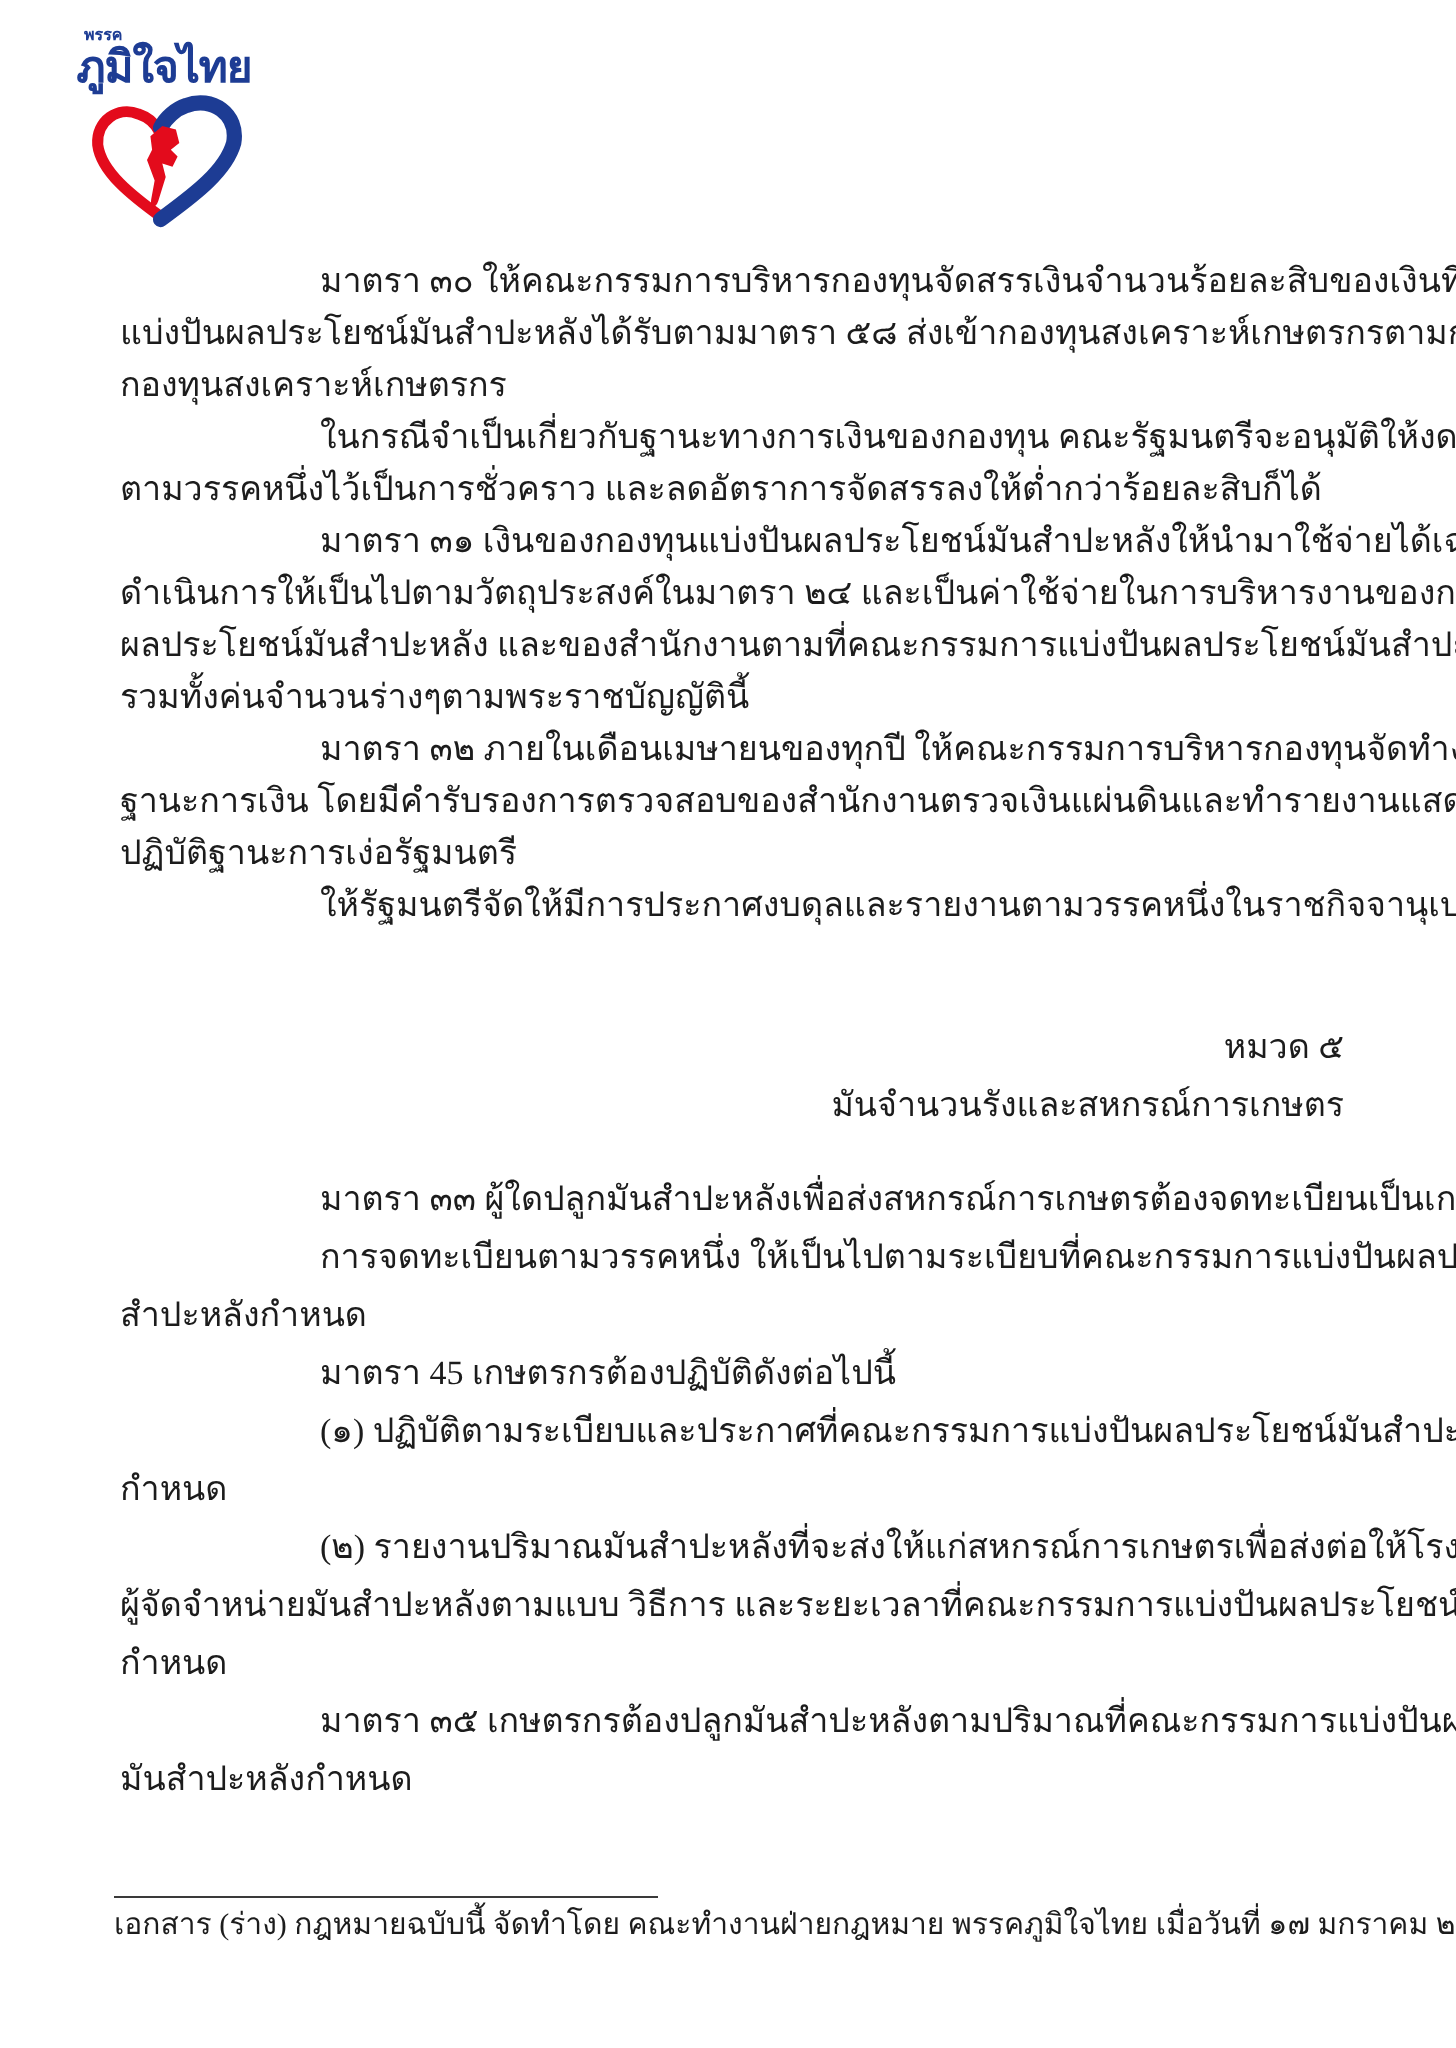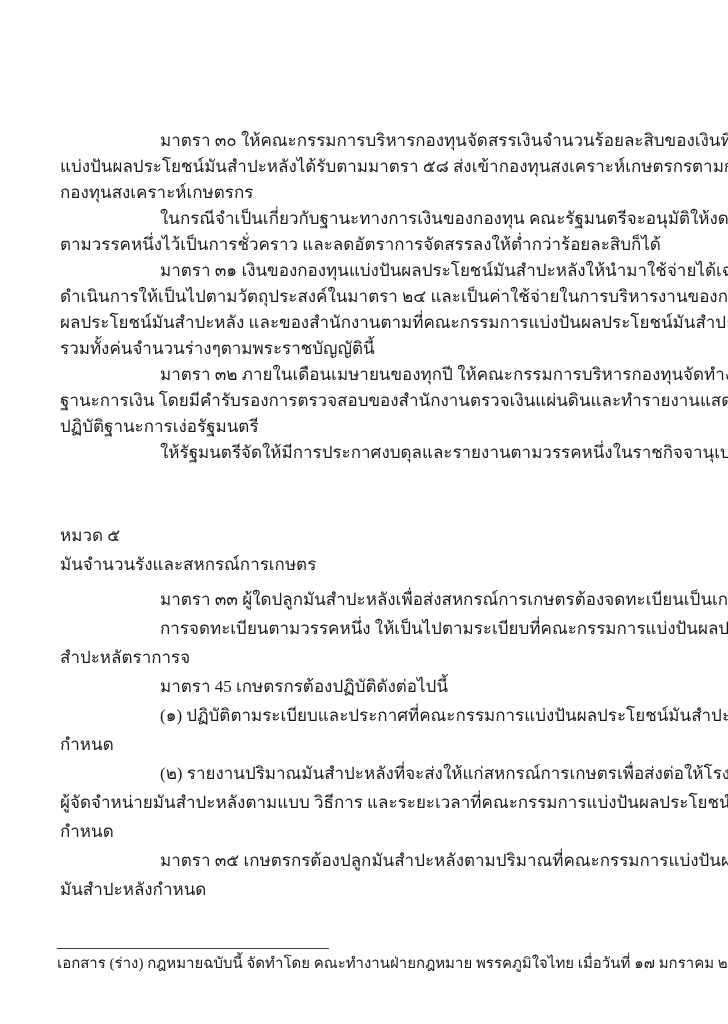--- a/index.html
+++ b/index.html
@@ -56,23 +56,22 @@
   .block-bottom .line { line-height: 29px; }
   .line { white-space: nowrap; }
   .line.indent { text-indent: 100px; }
   .line.flush  { text-indent: 0; }
 
   .chapter {
     position: absolute;
     left: 60px;
     top: 509px;
     width: 612px;
-    text-align: left;
+    text-align: right;
     font-size: 17px;
-    margin-top: 12px;
   }
   .chapter .chapter-line { line-height: 29px; }
 
   
   .footer {
     position: absolute;
     left: 57px;
     top: 948px;
     width: 615px;
     font-size: 15px;
@@ -83,20 +82,32 @@
     border-top: 1.5px solid #3a3a3a;
     margin-bottom: 3px;
   }
   .footer-text { line-height: 22px; white-space: nowrap; }
 </style>
 </head>
 <body>
 
 <div class="page">
 
+  <div class="logo">
+    <div class="logo-small">พรรค</div>
+    <div class="logo-name">ภูมิใจไทย</div>
+    <svg class="logo-heart" width="86" height="68" viewBox="0 0 100 80" aria-hidden="true">
+
+      <path d="M49 74 C31 61 13 47 11 31 C10 17 23 8 35 13 C41 15 45 19 47 23" fill="none" stroke="#e30b1c" stroke-width="6.5" stroke-linecap="round"></path>
+
+      <path d="M48 75 C64 63 86 48 91 30 C94 13 78 2 63 8 C57 10 51 15 48 21" fill="none" stroke="#1d3c94" stroke-width="9" stroke-linecap="round"></path>
+
+      <path d="M42 26 L49 20 L57 22 L59 30 L54 34 L58 38 L55 44 L49 42 L51 50 L47 63 C45.5 69 41.5 69 42.5 63 L44.5 52 L40 40 L43 34 Z" fill="#e30b1c"></path>
+    </svg>
+  </div>
 
   <div class="doc-block block-top">
       <div class="line indent">มาตรา ๓๐ ให้คณะกรรมการบริหารกองทุนจัดสรรเงินจำนวนร้อยละสิบของเงินที่กองทุน</div>
       <div class="line flush">แบ่งปันผลประโยชน์มันสำปะหลังได้รับตามมาตรา ๕๘ ส่งเข้ากองทุนสงเคราะห์เกษตรกรตามกฎหมายว่าด้วย</div>
       <div class="line flush">กองทุนสงเคราะห์เกษตรกร</div>
       <div class="line indent">ในกรณีจำเป็นเกี่ยวกับฐานะทางการเงินของกองทุน คณะรัฐมนตรีจะอนุมัติให้งดจัดสรรเงิน</div>
       <div class="line flush">ตามวรรคหนึ่งไว้เป็นการชั่วคราว และลดอัตราการจัดสรรลงให้ต่ำกว่าร้อยละสิบก็ได้</div>
       <div class="line indent">มาตรา ๓๑ เงินของกองทุนแบ่งปันผลประโยชน์มันสำปะหลังให้นำมาใช้จ่ายได้เฉพาะเพื่อ</div>
       <div class="line flush">ดำเนินการให้เป็นไปตามวัตถุประสงค์ในมาตรา ๒๔ และเป็นค่าใช้จ่ายในการบริหารงานของกองทุนแบ่งปัน</div>
       <div class="line flush">ผลประโยชน์มันสำปะหลัง และของสำนักงานตามที่คณะกรรมการแบ่งปันผลประโยชน์มันสำปะหลังกำหนด</div>
@@ -108,21 +119,21 @@
     </div>
 
   <div class="chapter">
     <div class="chapter-line">หมวด ๕</div>
     <div class="chapter-line">มันจำนวนรังและสหกรณ์การเกษตร</div>
   </div>
 
   <div class="doc-block block-bottom">
       <div class="line indent">มาตรา ๓๓ ผู้ใดปลูกมันสำปะหลังเพื่อส่งสหกรณ์การเกษตรต้องจดทะเบียนเป็นเกษตรกร</div>
       <div class="line indent">การจดทะเบียนตามวรรคหนึ่ง ให้เป็นไปตามระเบียบที่คณะกรรมการแบ่งปันผลประโยชน์มัน</div>
-      <div class="line flush">สำปะหลัตราการจ</div>
+      <div class="line flush">สำปะหลังกำหนด</div>
       <div class="line indent">มาตรา 45 เกษตรกรต้องปฏิบัติดังต่อไปนี้</div>
       <div class="line indent">(๑) ปฏิบัติตามระเบียบและประกาศที่คณะกรรมการแบ่งปันผลประโยชน์มันสำปะหลัง</div>
       <div class="line flush">กำหนด</div>
       <div class="line indent">(๒) รายงานปริมาณมันสำปะหลังที่จะส่งให้แก่สหกรณ์การเกษตรเพื่อส่งต่อให้โรงงานและ</div>
       <div class="line flush">ผู้จัดจำหน่ายมันสำปะหลังตามแบบ วิธีการ และระยะเวลาที่คณะกรรมการแบ่งปันผลประโยชน์มันสำปะหลัง</div>
       <div class="line flush">กำหนด</div>
       <div class="line indent">มาตรา ๓๕ เกษตรกรต้องปลูกมันสำปะหลังตามปริมาณที่คณะกรรมการแบ่งปันผลประโยชน์</div>
       <div class="line flush">มันสำปะหลังกำหนด</div>
     </div>
 

